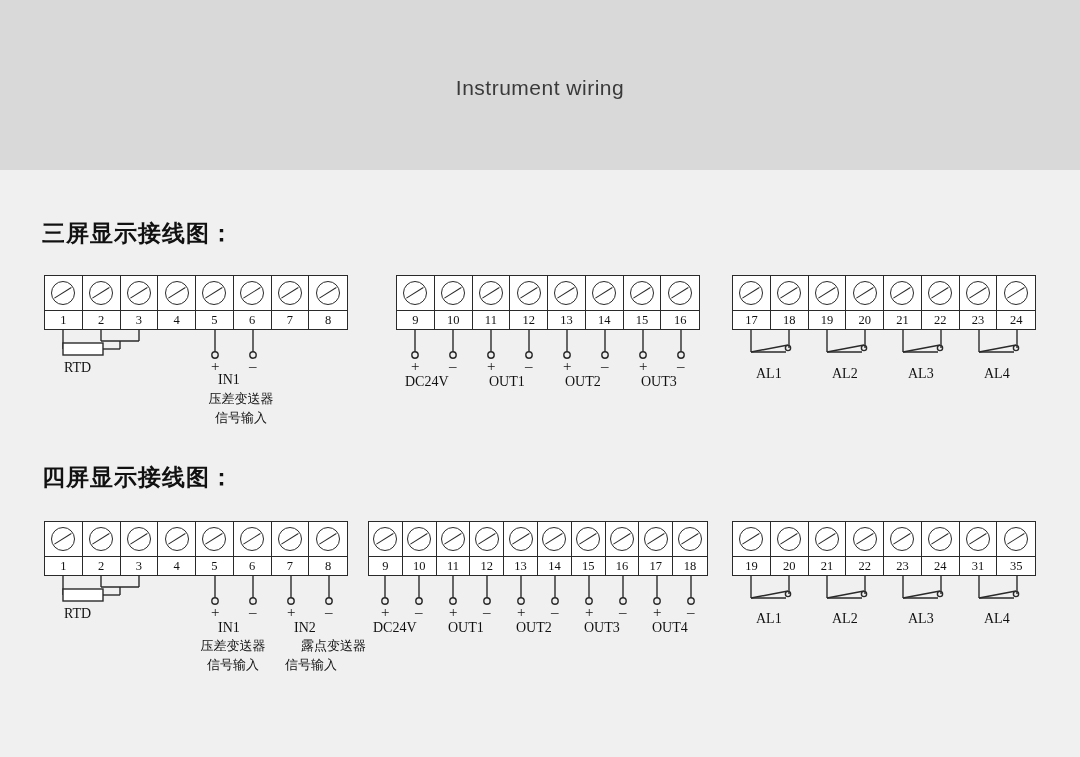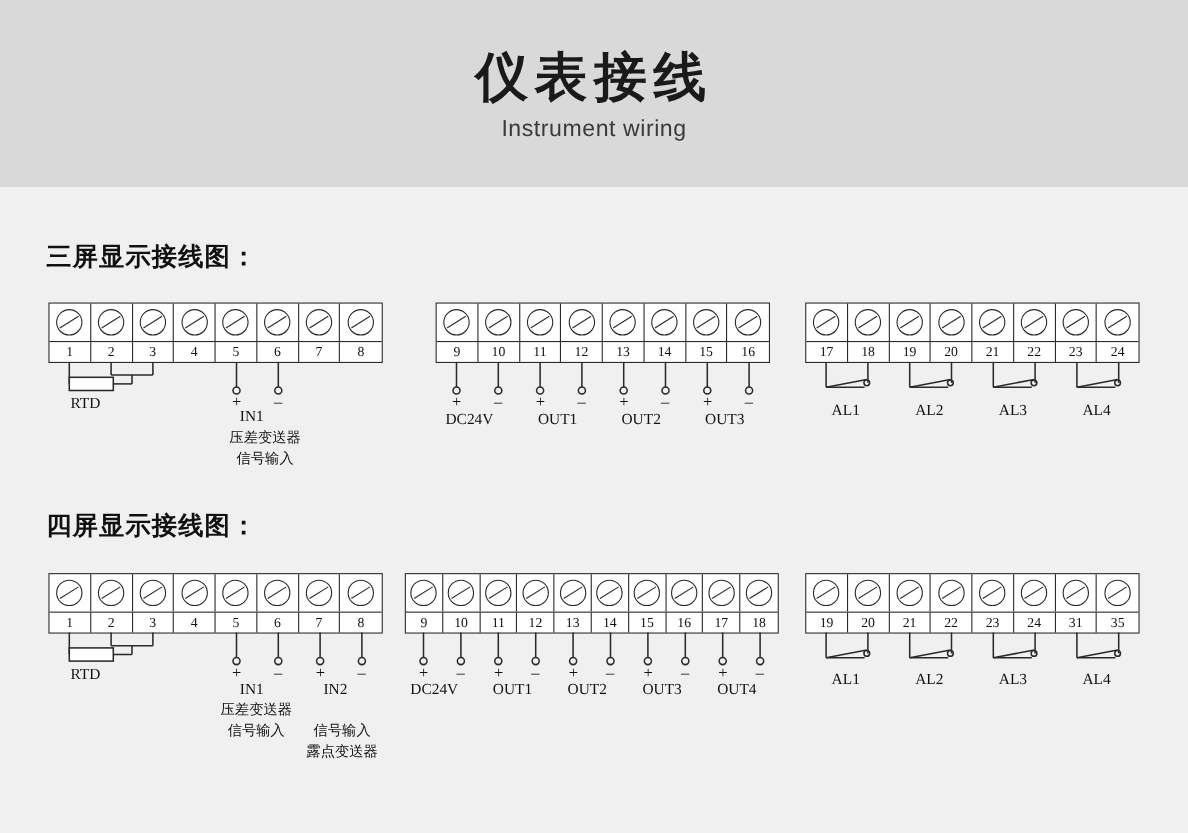--- a/index.html
+++ b/index.html
@@ -129,21 +129,20 @@
     position: absolute;
     left: 0;
     top: 0;
     overflow: visible;
   }
 </style>
 </head>
 <body>
 
 <div class="header">
-  <div class="header-title">仪表接线</div>
   <div class="header-sub">Instrument wiring</div>
 </div>
 
 <div class="section" style="top:218px;">
   <div class="section-title">三屏显示接线图：</div>
 </div>
 
 <div class="block" style="left:44px; top:275px; width:304px;">
   <div class="screw-row">
     <div class="cell" style="width:38px;">
@@ -652,21 +651,21 @@
 <div class="lbl" style="left:211px; top:603px; font-size:15px;">+</div>
 <div class="lbl" style="left:249px; top:603px; font-size:15px;">–</div>
 <div class="lbl" style="left:218px; top:620px; font-size:14px;">IN1</div>
 
 <div class="lbl" style="left:287px; top:603px; font-size:15px;">+</div>
 <div class="lbl" style="left:325px; top:603px; font-size:15px;">–</div>
 <div class="lbl" style="left:294px; top:620px; font-size:14px;">IN2</div>
 
 <div class="lbl-cn" style="left:178px; top:637px; width:110px;">压差变送器</div>
 <div class="lbl-cn" style="left:178px; top:656px; width:110px;">信号输入</div>
-<div class="lbl-cn" style="left:256px; top:675px; width:110px;">露点变送器</div>
+<div class="lbl-cn" style="left:256px; top:637px; width:110px;text-align:right;">露点变送器</div>
 <div class="lbl-cn" style="left:256px; top:656px; width:110px;">信号输入</div>
 
 <div class="lbl" style="left:381px; top:603px; font-size:15px;">+</div>
 <div class="lbl" style="left:415px; top:603px; font-size:15px;">–</div>
 <div class="lbl" style="left:373px; top:620px; font-size:14px;">DC24V</div>
 
 <div class="lbl" style="left:449px; top:603px; font-size:15px;">+</div>
 <div class="lbl" style="left:483px; top:603px; font-size:15px;">–</div>
 <div class="lbl" style="left:448px; top:620px; font-size:14px;">OUT1</div>
 

